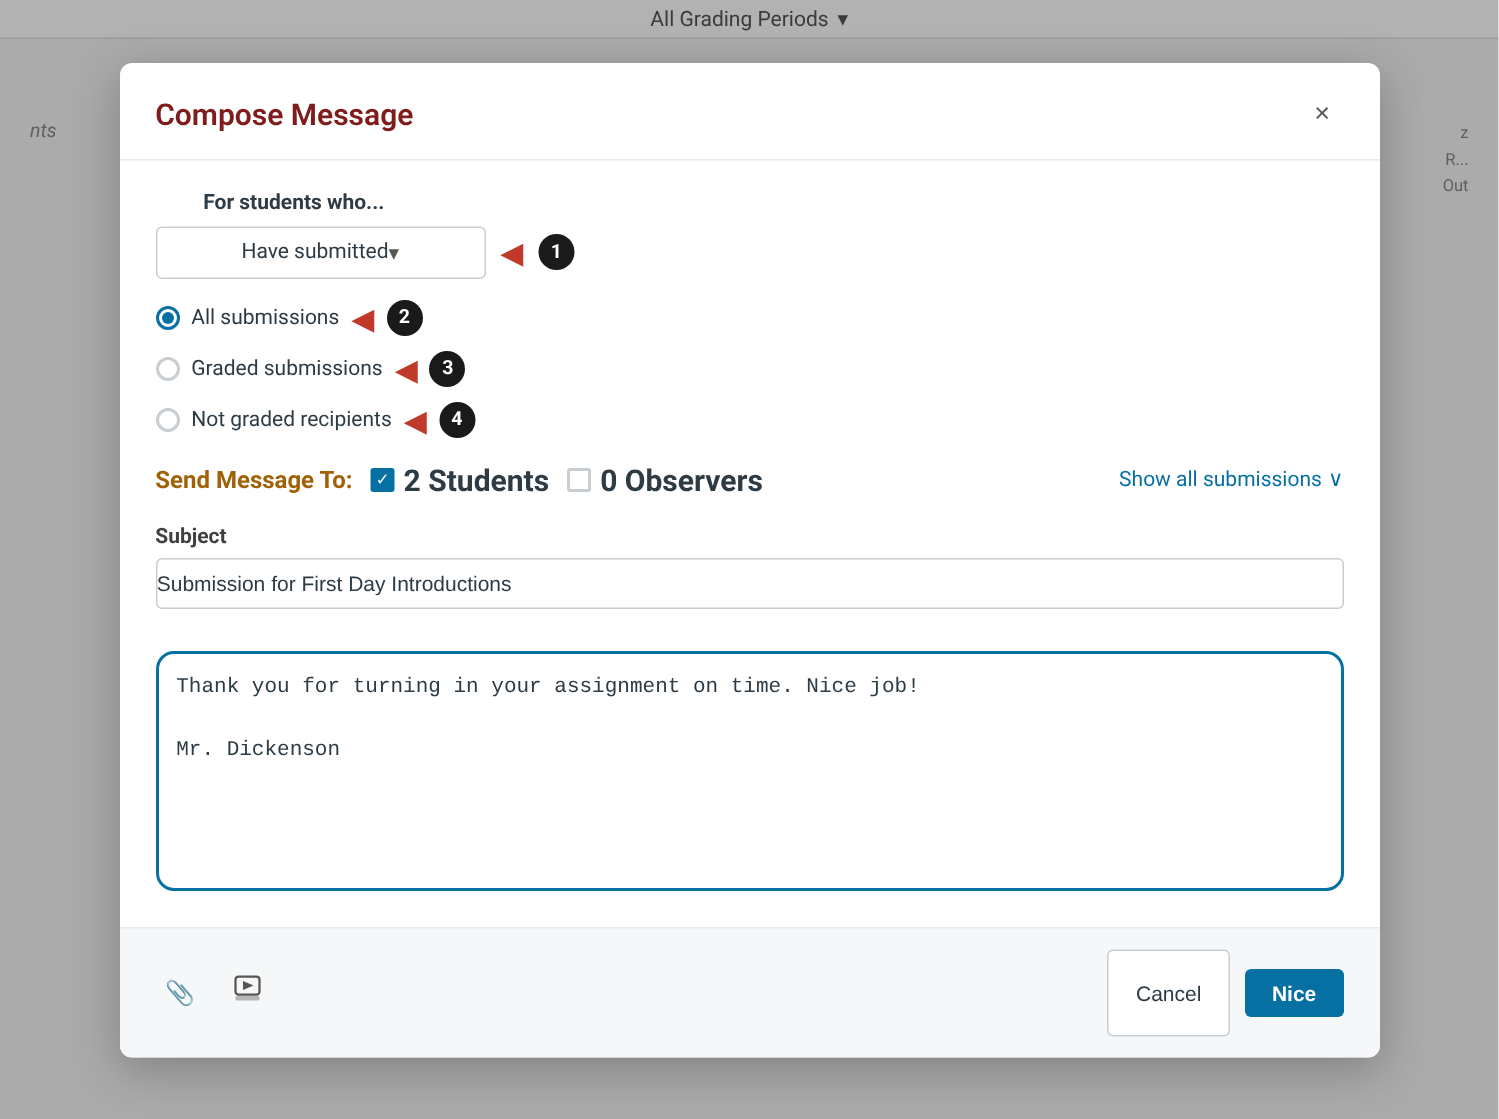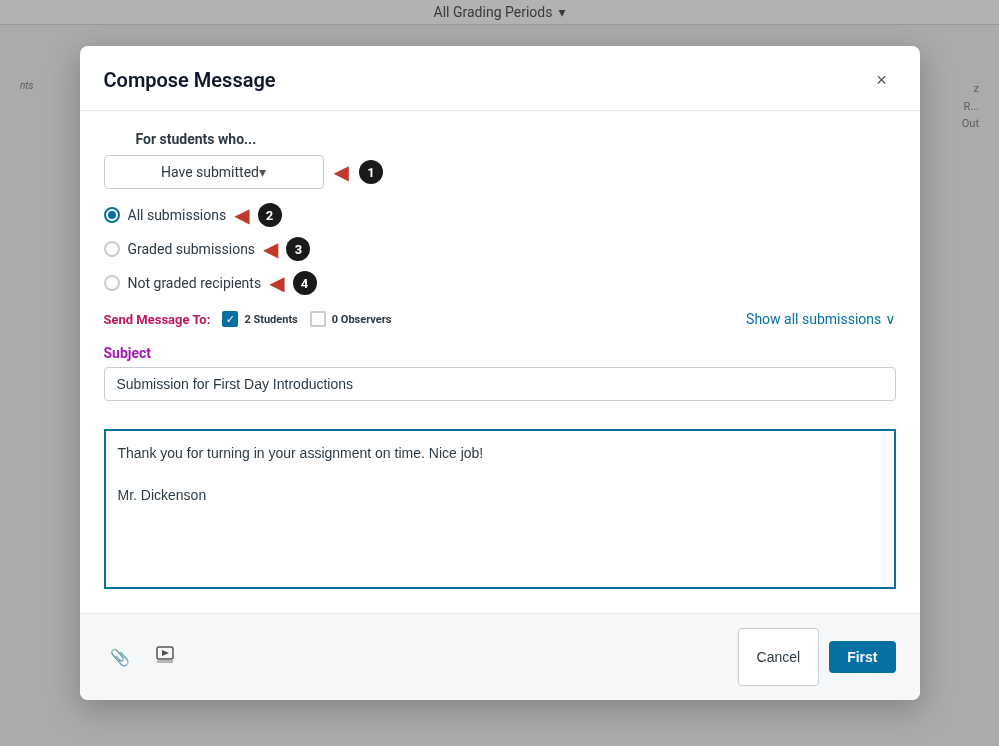--- a/index.html
+++ b/index.html
@@ -40,21 +40,21 @@
       gap: 6px;
       color: #555;
       font-size: 14px;
     }
 
     .bg-side-text {
       position: absolute;
       left: 20px;
       top: 80px;
       color: #888;
-      font-size: 10px;
+      font-size: 13px;
       font-style: italic;
     }
 
     .bg-side-text2 {
       position: absolute;
       right: 20px;
       top: 80px;
       color: #888;
       font-size: 11px;
       text-align: right;
@@ -85,21 +85,21 @@
       display: flex;
       align-items: center;
       justify-content: space-between;
       padding: 20px 24px 16px;
       border-bottom: 1px solid #e8e8e8;
     }
 
     .modal-title {
       font-size: 20px;
       font-weight: 600;
-      color: #0f172a;
+      color: #7f1d1d;
     }
 
     .close-btn {
       background: none;
       border: none;
       font-size: 18px;
       color: #555;
       cursor: pointer;
       width: 28px;
       height: 28px;
@@ -116,23 +116,23 @@
     
     .section-label {
       font-size: 14px;
       font-weight: 700;
       color: #2d3b45;
       margin-bottom: 8px;
       padding-left: 32px;
     }
 
     .section-label-inline {
-      font-size: 13px;
+      font-size: 16px;
       font-weight: 700;
-      color: #be185d;
+      color: #a16207;
       text-align: center;
     }
 
     .dropdown-select {
       display: flex;
       align-items: center;
       justify-content: center;
       border: 1px solid #c7cdd1;
       border-radius: 4px;
       padding: 8px 12px;
@@ -228,68 +228,68 @@
     .checkbox-empty {
       width: 16px;
       height: 16px;
       border: 2px solid #c7cdd1;
       background: #fff;
       border-radius: 2px;
       flex-shrink: 0;
     }
 
     .send-to-count {
-      font-size: 11px;
+      font-size: 20px;
       font-weight: 700;
       color: #2d3b45;
     }
 
     .show-all-link {
       margin-left: auto;
       color: #0770a3;
       font-size: 14px;
       text-decoration: none;
       cursor: pointer;
       display: flex;
       align-items: center;
       gap: 4px;
     }
 
     
     .field-label {
       font-size: 14px;
       font-weight: 700;
-      color: #a21caf;
+      color: #404040;
       margin-bottom: 6px;
     }
 
     .subject-input {
       width: 100%;
       border: 1px solid #c7cdd1;
       border-radius: 4px;
-      padding: 8px 12px;
+      padding: 8px 0;
       font-size: 14px;
       color: #2d3b45;
       margin-bottom: 28px;
       outline: none;
       background: #fff;
     }
 
     
     .message-textarea {
       width: 100%;
       border: 2px solid #0770a3;
-      border-radius: 0;
+      border-radius: 12px;
       padding: 12px;
       font-size: 14px;
       color: #2d3b45;
       resize: none;
       height: 160px;
       outline: none;
-      font-family: Liberation Sans, sans-serif;
+      font-family: Liberation Mono, monospace;
       line-height: 1.5;
     }
 
     
     .modal-footer {
       display: flex;
       align-items: center;
       padding: 14px 24px;
       border-top: 1px solid #e8e8e8;
       background: #f5f7f8;
@@ -462,17 +462,17 @@
         <span>
           <svg width="18" height="18" viewBox="0 0 18 18" fill="none">
             <rect x="1" y="1" width="16" height="12" rx="2" stroke="#555" stroke-width="1.5" fill="none"></rect>
             <rect x="1" y="14" width="16" height="3" rx="1" fill="#555" opacity="0.4"></rect>
             <polygon points="6,4 13,7 6,10" fill="#555"></polygon>
           </svg>
         </span>
       </button>
       <div class="footer-spacer"></div>
       <button class="cancel-btn">Cancel</button>
-      <button class="send-btn">First</button>
+      <button class="send-btn">Nice</button>
     </div>
 
   </div>
 </div>
 
 </body></html>

